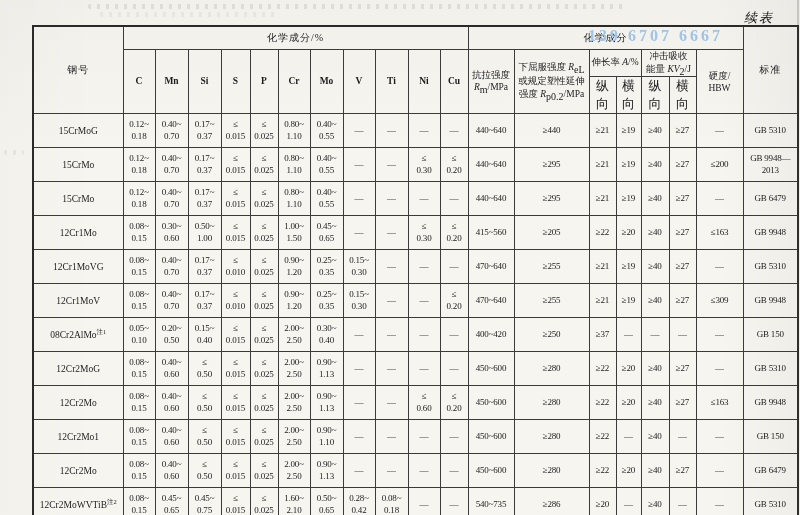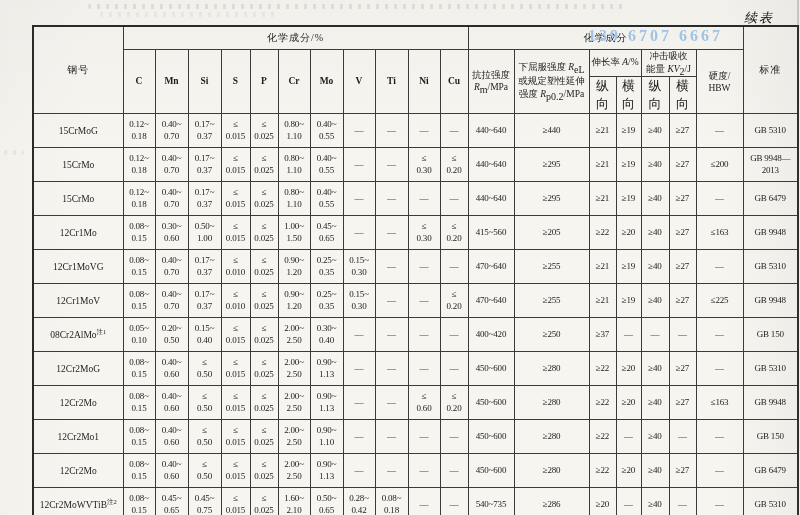--- a/index.html
+++ b/index.html
@@ -242,21 +242,21 @@
           <td>0.15~<br>0.30</td>
           <td>—</td>
           <td>—</td>
           <td>≤<br>0.20</td>
           <td>470~640</td>
           <td>≥255</td>
           <td>≥21</td>
           <td>≥19</td>
           <td>≥40</td>
           <td>≥27</td>
-          <td>≤225</td>
+          <td>≤309</td>
           <td>GB 9948</td>
         </tr>
         <tr>
           <td class="grade">08Cr2AlMo<sup>注1</sup></td>
           <td>0.05~<br>0.10</td>
           <td>0.20~<br>0.50</td>
           <td>0.15~<br>0.40</td>
           <td>≤<br>0.015</td>
           <td>≤<br>0.025</td>
           <td>2.00~<br>2.50</td>

